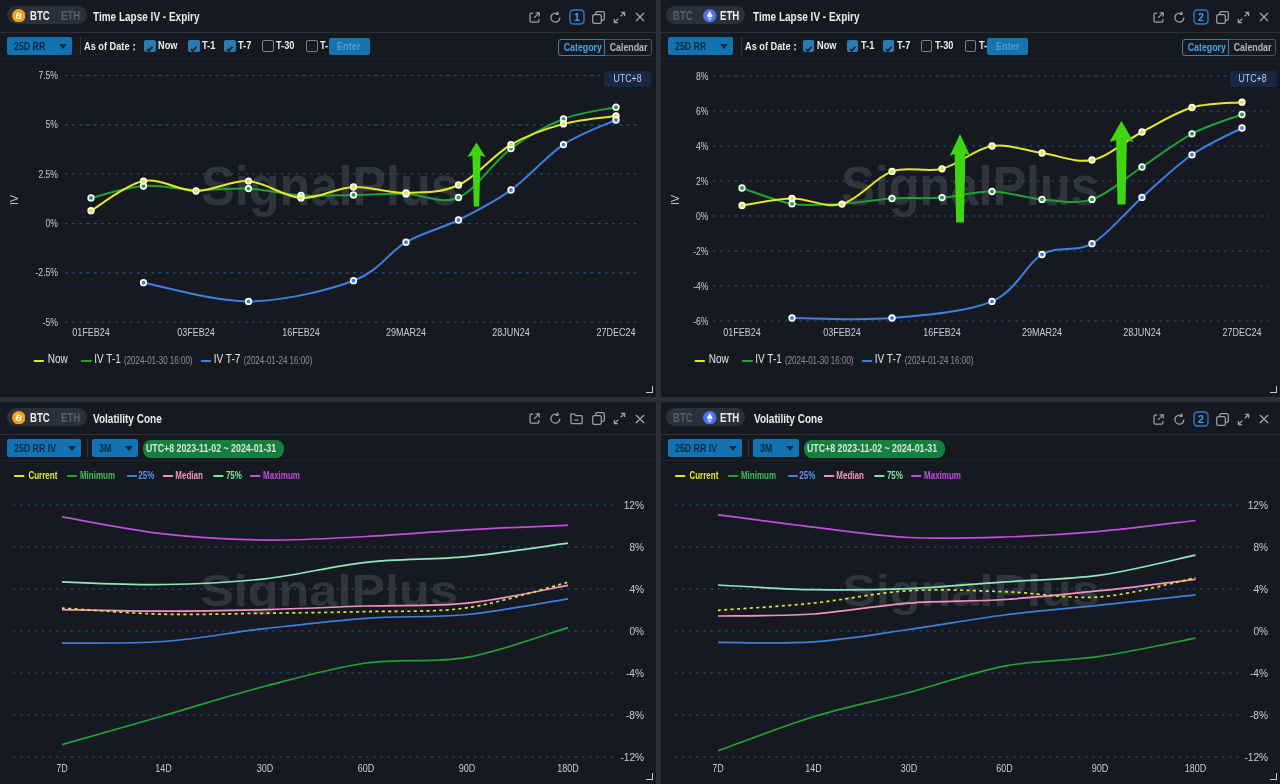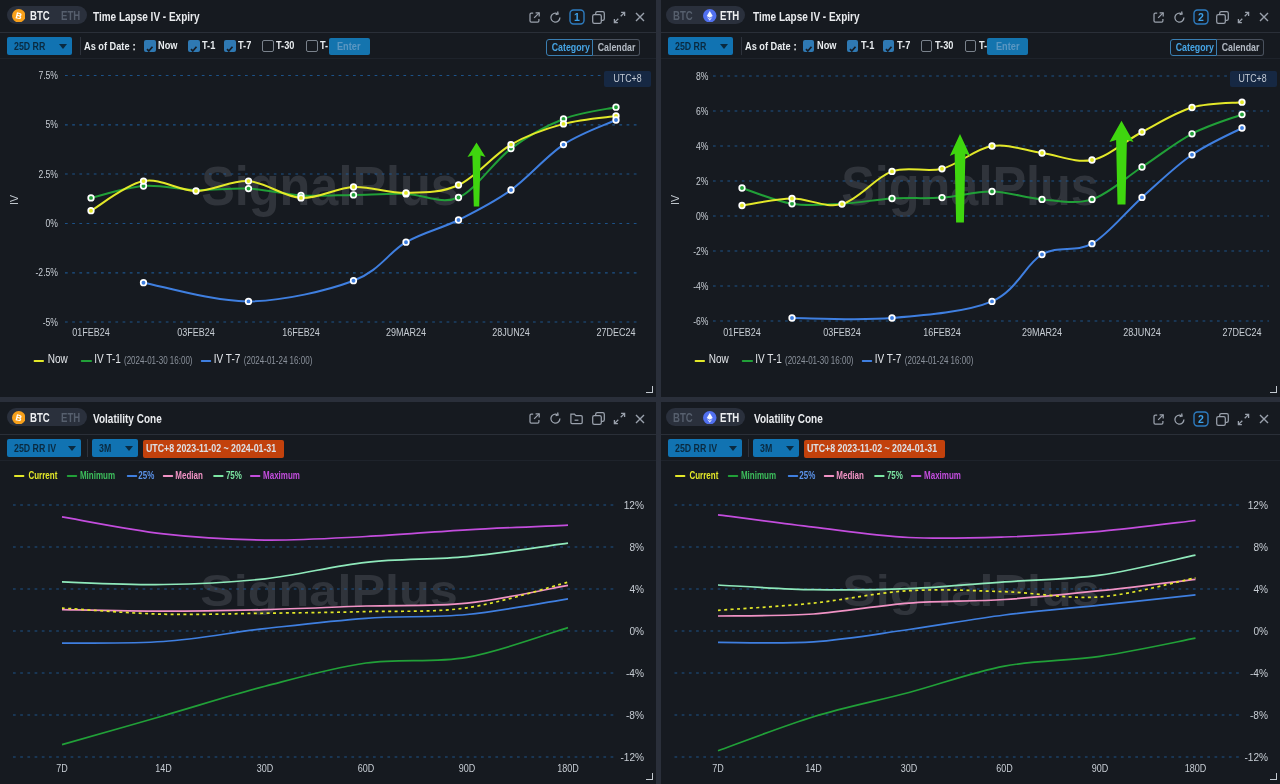--- a/index.html
+++ b/index.html
@@ -18,35 +18,35 @@
 .tri{position:absolute;right:5.5px;top:6.5px;width:0;height:0;border-left:4.5px solid transparent;border-right:4.5px solid transparent;border-top:5.5px solid #0a2a40}
 .vsep{position:absolute;top:3px;height:18px;width:1px;background:#2e333c}
 .frlab{position:absolute;top:5px;color:#e8ecef;font-weight:700;font-size:11.5px;transform:scaleX(0.8);transform-origin:0 0;white-space:nowrap}
 .cb{position:absolute;top:6px;width:11.5px;height:11.5px;border-radius:2px}
 .cbc{background:#2f79b3}
 .cbu{border:1.4px solid #7a828c}
 .cblab{position:absolute;top:5px;color:#e8ecef;font-weight:700;font-size:11.5px;transform:scaleX(0.8);transform-origin:0 0;white-space:nowrap}
 .enter{position:absolute;top:4px;width:41px;height:17px;background:#1474ae;border-radius:2px;color:#5b97c2;font-size:11.5px;font-weight:700;text-align:center;line-height:16.5px}
 .sx{display:inline-block;transform:scaleX(0.8);transform-origin:50% 50%;white-space:nowrap}
 .sxl{display:inline-block;transform:scaleX(0.8);transform-origin:0 50%;white-space:nowrap}
-.segs{position:absolute;right:16px;top:3px;height:17px;white-space:nowrap}
+.segs{position:absolute;right:4px;top:3px;height:17px;white-space:nowrap}
 .seg{display:inline-block;height:17px;line-height:15.5px;width:47px;text-align:center;font-size:11px;font-weight:700;color:#b3bac3;border:1px solid #4a525e}
 .seg:last-child{border-radius:0 3px 3px 0;border-left:none}
 .segon{color:#46a5e5;border:1px solid #3a7fb2;border-radius:3px 0 0 3px}
 .utc{position:absolute;top:71px;width:47px;height:16px;line-height:15px;background:#162843;border-radius:2px;color:#c5ccd6;font-size:11px;text-align:center}
 .wm{position:absolute;font-size:56px;font-weight:700;color:#30343b;transform:translate(-50%,-50%);white-space:nowrap}
 .wm>span{display:inline-block;transform:scaleX(0.9)}
 .wm2{font-size:45px}
 .wm2>span{transform:scaleX(1.12)}
 .legend{position:absolute;left:32px;top:352px;height:16px;transform:scaleX(0.8);transform-origin:0 0}
 .ldash{position:absolute;top:7.5px;width:13.3px;height:2.6px;border-radius:1.3px}
 .lmain{position:absolute;top:0;color:#e2e5e9;font-size:12.5px;white-space:nowrap}
 .lsub{position:absolute;top:2.5px;color:#8b929c;font-size:10px;white-space:nowrap}
 .rsz{position:absolute;right:3px;bottom:4px;width:7px;height:7px;border-right:1.6px solid #c3c9d0;border-bottom:1.6px solid #c3c9d0}
-.datebadge{position:absolute;left:143px;top:3.5px;height:18px;line-height:17px;background:#c2410c;border-radius:2px;color:#dde1e7;font-weight:700;font-size:11px;width:141px;text-align:left;padding-left:3px}
+.datebadge{position:absolute;left:143px;top:3.5px;height:18px;line-height:17px;background:#15803d;border-radius:8px;color:#dde1e7;font-weight:700;font-size:11px;width:141px;text-align:left;padding-left:3px}
 .clegend{position:absolute;left:14px;top:66.5px;height:14px;font-size:10px;font-weight:700;transform:scaleX(0.8);transform-origin:0 0}
 .ctx{position:absolute;top:1px;white-space:nowrap}
 .ldash2{position:absolute;top:6px;width:13px;height:2.6px;border-radius:1.3px}
 svg text{font-family:"Liberation Sans",sans-serif}
 .chart{pointer-events:none}
 </style></head><body>
 <div class="panel" style="left:0px;top:0px;width:656px;height:397px">
 <div class="hdr">
       <div class="pill" style="left:7px;width:80px">
         <span class="pit" style="left:4.5px"><svg width="13.5" height="13.5" viewBox="0 0 14 14">

